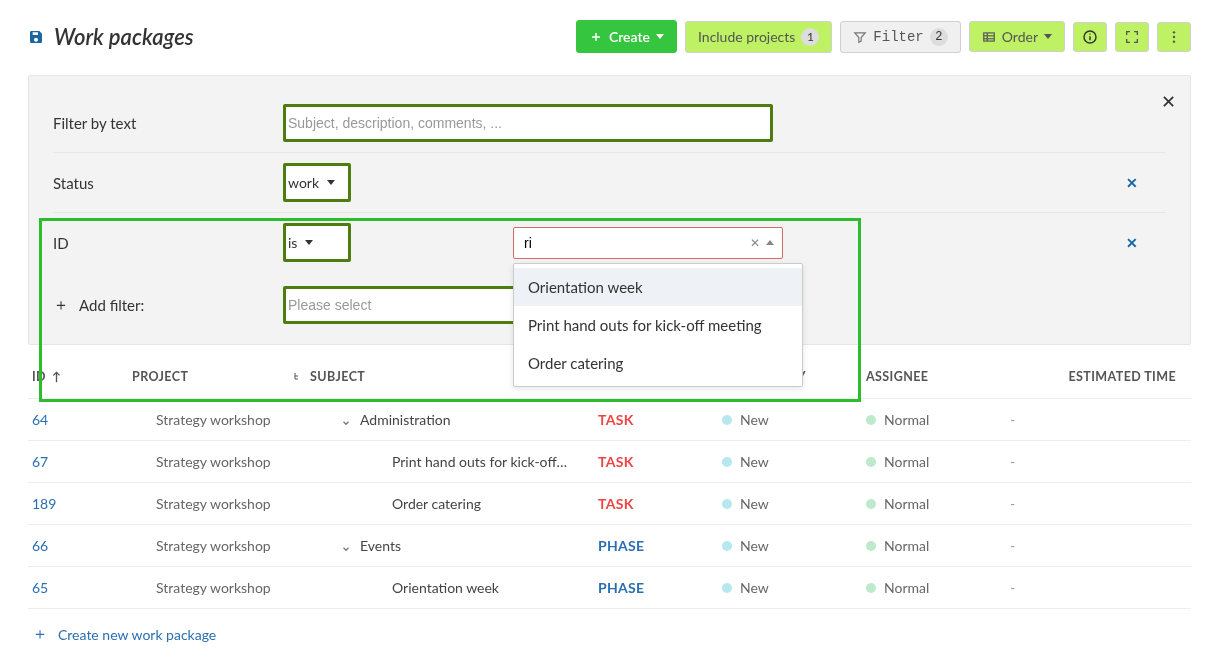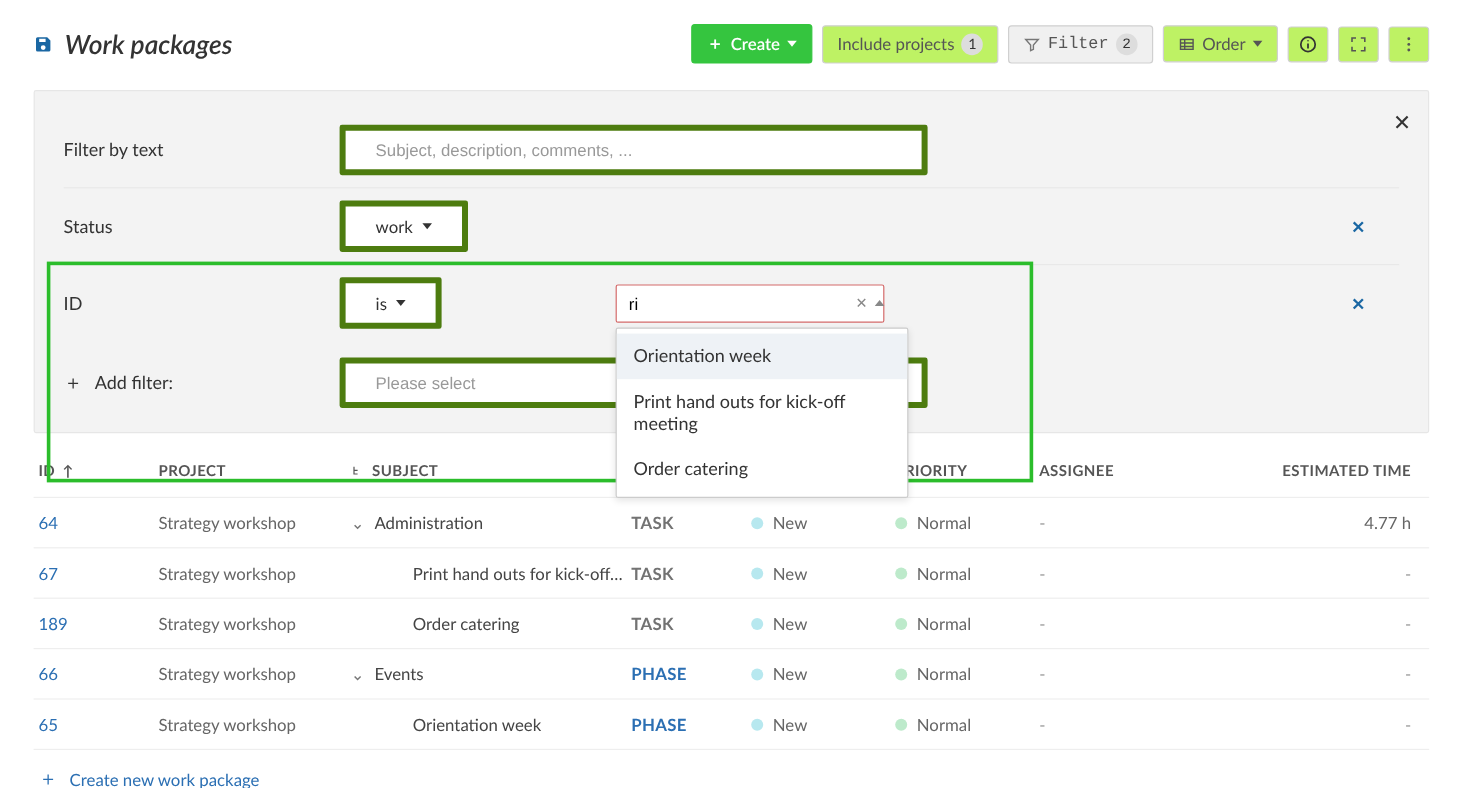--- a/index.html
+++ b/index.html
@@ -41,34 +41,34 @@
   .close-panel { position: absolute; top: 14px; right: 14px; cursor: pointer; font-size: 18px; color: #333; }
   .filter-row {
     display: grid;
     grid-template-columns: 230px 230px 1fr 40px;
     align-items: center;
     padding: 10px 0;
   }
   .filter-row + .filter-row { border-top: 1px solid #e8e8e8; }
   .filter-label { color: #333; font-size: 15px; }
   .text-input, .select {
-    border: 5px solid #4d7c0f; border-radius: 2px; background: #fff;
-    padding: 8px 25px; font-size: 14px; color: #333; outline: none;
+    border: 3px solid #4d7c0f; border-radius: 2px; background: #fff;
+    padding: 8px 2px; font-size: 14px; color: #333; outline: none;
   }
   .text-input::placeholder { color: #999; }
   .text-input.wide { width: 490px; }
   .select { display: inline-flex; align-items: center; gap: 8px; min-width: 78px; }
   .select.small { min-width: 68px; }
   .remove-x { color: #1A67A3; cursor: pointer; font-size: 14px; font-weight: bold; justify-self: start; }
   .plus { font-size: 16px; font-weight: 400; }
   .add-filter-row { padding-top: 14px; display: grid; grid-template-columns: 230px 1fr; align-items: center; }
   .add-filter-row .filter-label { display: inline-flex; align-items: center; gap: 10px; }
   .add-filter-select { width: 490px; color: #999; }
 
-  .id-combo-wrap { position: relative; width: 224px; }
+  .id-combo-wrap { position: relative; width: 270px; }
   .id-combo {
     border: 1px solid #d46a6a; border-radius: 2px; background: #fff;
     display: flex; align-items: center; padding: 6px 8px; gap: 6px;
   }
   .id-combo input { border: none; outline: none; flex: 1; font-size: 14px; background: transparent; }
   .combo-x { color: #888; cursor: pointer; font-size: 12px; }
   .combo-caret { color: #888; }
   .dropdown {
     position: absolute; top: 36px; left: 0; right: -20px;
     background: #fff; border: 1px solid #ccc; border-radius: 2px;
@@ -82,27 +82,27 @@
     position: absolute; border: 3px solid #2bbd2b; pointer-events: none;
     left: 10px; width: 822px; top: 142px; height: 184px;
   }
 
   
   .table { margin-top: 8px; }
   .thead, .trow { display: grid; grid-template-columns: 100px 160px 234px 100px 120px 120px 160px 150px; align-items: center; }
   .thead { padding: 16px 4px 14px; }
   .th { font-size: 12.5px; font-weight: 700; letter-spacing: .4px; color: #555; text-transform: uppercase; display: flex; align-items: center; gap: 6px; }
   .th.right { justify-content: flex-end; }
-  .trow { padding: 12px 4px; border-top: 1px solid #eee; color: #666; }
+  .trow { padding: 12px 4px; border-top: 1px solid #eee; color: #666; gap: 24px; }
   .tid { color: #2b6fb3; cursor: pointer; }
   .subj-wrap { display: flex; align-items: flex-end; gap: 8px; }
   .expander { width: 12px; color: #888; cursor: pointer; display: inline-flex; justify-content: center; }
   .indent { display: inline-block; width: 24px; }
   .subj { color: #444; white-space: nowrap; overflow: hidden; text-overflow: ellipsis; }
-  .type-task { color: #737373; font-weight: 700; letter-spacing: .3px; }
+  .type-task { color: #ef4444; font-weight: 700; letter-spacing: .3px; }
   .type-phase { color: #2b6fb3; font-weight: 700; letter-spacing: .3px; }
   .dot { width: 10px; height: 10px; border-radius: 50%; display: inline-block; margin-right: 8px; }
   .dot-blue { background: #b7e8ef; }
   .dot-green { background: #bdeacb; }
   .cell { display: flex; align-items: center; }
   .cell.right { justify-content: flex-end; }
   .dash { color: #999; }
   .create-row { display: flex; align-items: center; gap: 10px; color: #2b6fb3; padding: 14px 4px; border-top: 1px solid #eee; cursor: pointer; }
   .create-row .plus { color: #2b6fb3; }
   .icon-svg { width: 14px; height: 14px; }

